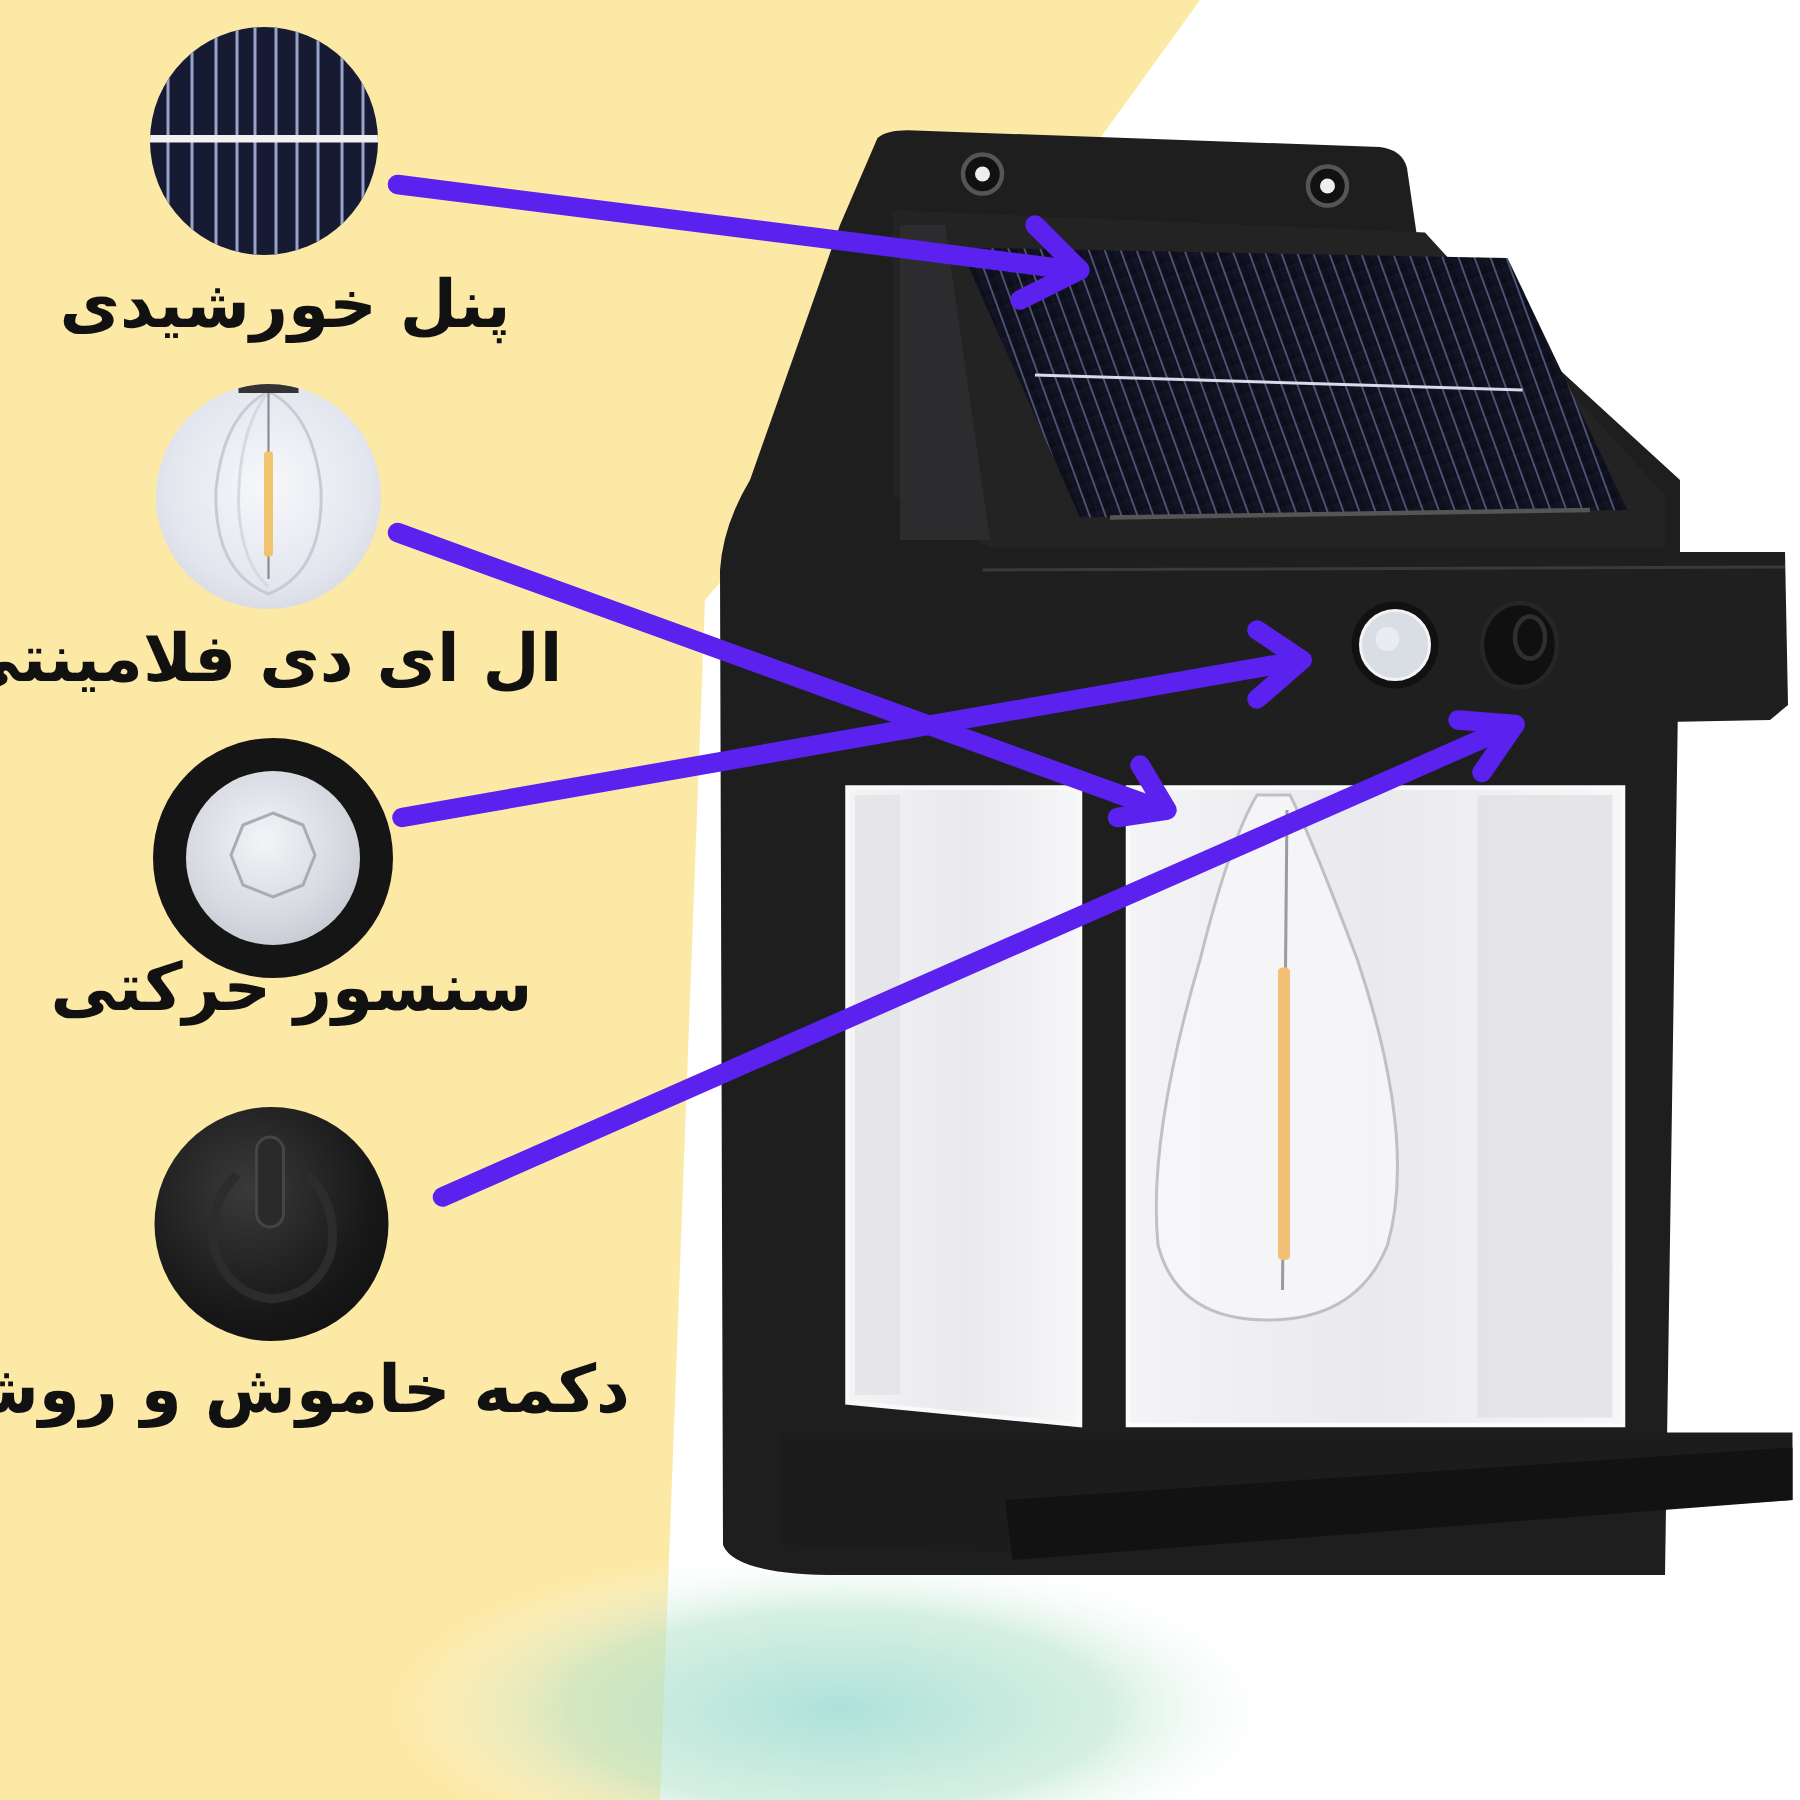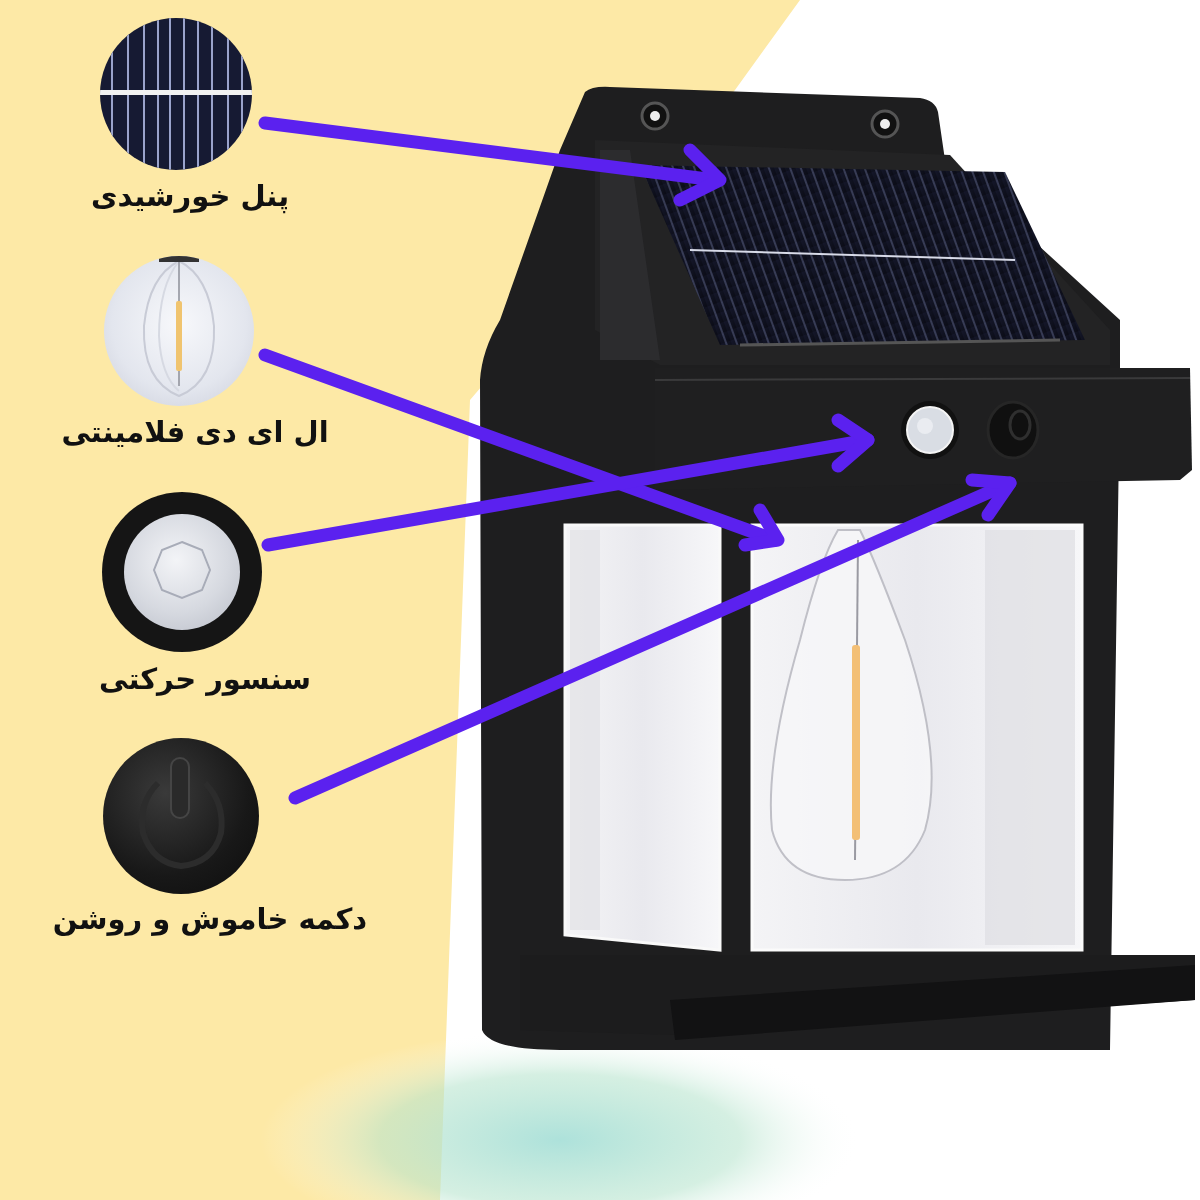--- a/index.html
+++ b/index.html
@@ -2,21 +2,21 @@
 <html><head>
   <meta charset="utf-8">
   <style>
     html, body { margin: 0; padding: 0; }
     body { width: 1200px; height: 1200px; position: relative; overflow: hidden; background: #ffffff; font-family: "DejaVu Sans", sans-serif; }
     .bg-yellow { position: absolute; inset: 0; }
     .canvas { position: absolute; inset: 0; }
     .label {
       position: absolute; direction: rtl; text-align: center;
       font-family: "DejaVu Sans", sans-serif; font-weight: bold;
-      font-size: 29px; color: #111; white-space: nowrap; line-height: 1;
+      font-size: 44px; color: #111; white-space: nowrap; line-height: 1;
     }
     .thumb { position: absolute; border-radius: 50%; overflow: hidden; }
   </style>
 </head>
 <body>
 
 <svg class="bg-yellow" width="1200" height="1200" viewBox="0 0 1200 1200">
   <defs>
     <radialGradient id="glow" cx="0.5" cy="0.5" r="0.5">
       <stop offset="0" stop-color="#a9e0d9" stop-opacity="0.95"></stop>
@@ -144,14 +144,14 @@
 
 <div class="thumb" style="left:103px;top:738px;width:156px;height:156px;background:radial-gradient(circle at 40% 35%, #3a3a3a 0%, #181818 60%, #0c0c0c 100%);">
   <svg width="156" height="156" viewBox="0 0 156 156">
     <path d="M55 45 Q35 65 40 95 Q50 125 78 128 Q110 125 118 95 Q122 65 102 45" fill="none" stroke="#2c2c2c" stroke-width="6"></path>
     <rect x="68" y="20" width="18" height="60" rx="9" fill="#2a2a2a" stroke="#454545" stroke-width="2"></rect>
   </svg>
 </div>
 
 <div class="label" style="left:20px;top:182px;width:340px;">پنل خورشیدی</div>
 <div class="label" style="left:15px;top:418px;width:360px;">ال ای دی فلامینتی</div>
-<div class="label" style="left:55px;top:665px;width:300px;">سنسور حرکتی</div>
+<div class="label" style="left:55px;top:637px;width:300px;">سنسور حرکتی</div>
 <div class="label" style="left:0px;top:905px;width:420px;">دکمه خاموش و روشن</div>
 
 </body></html>

